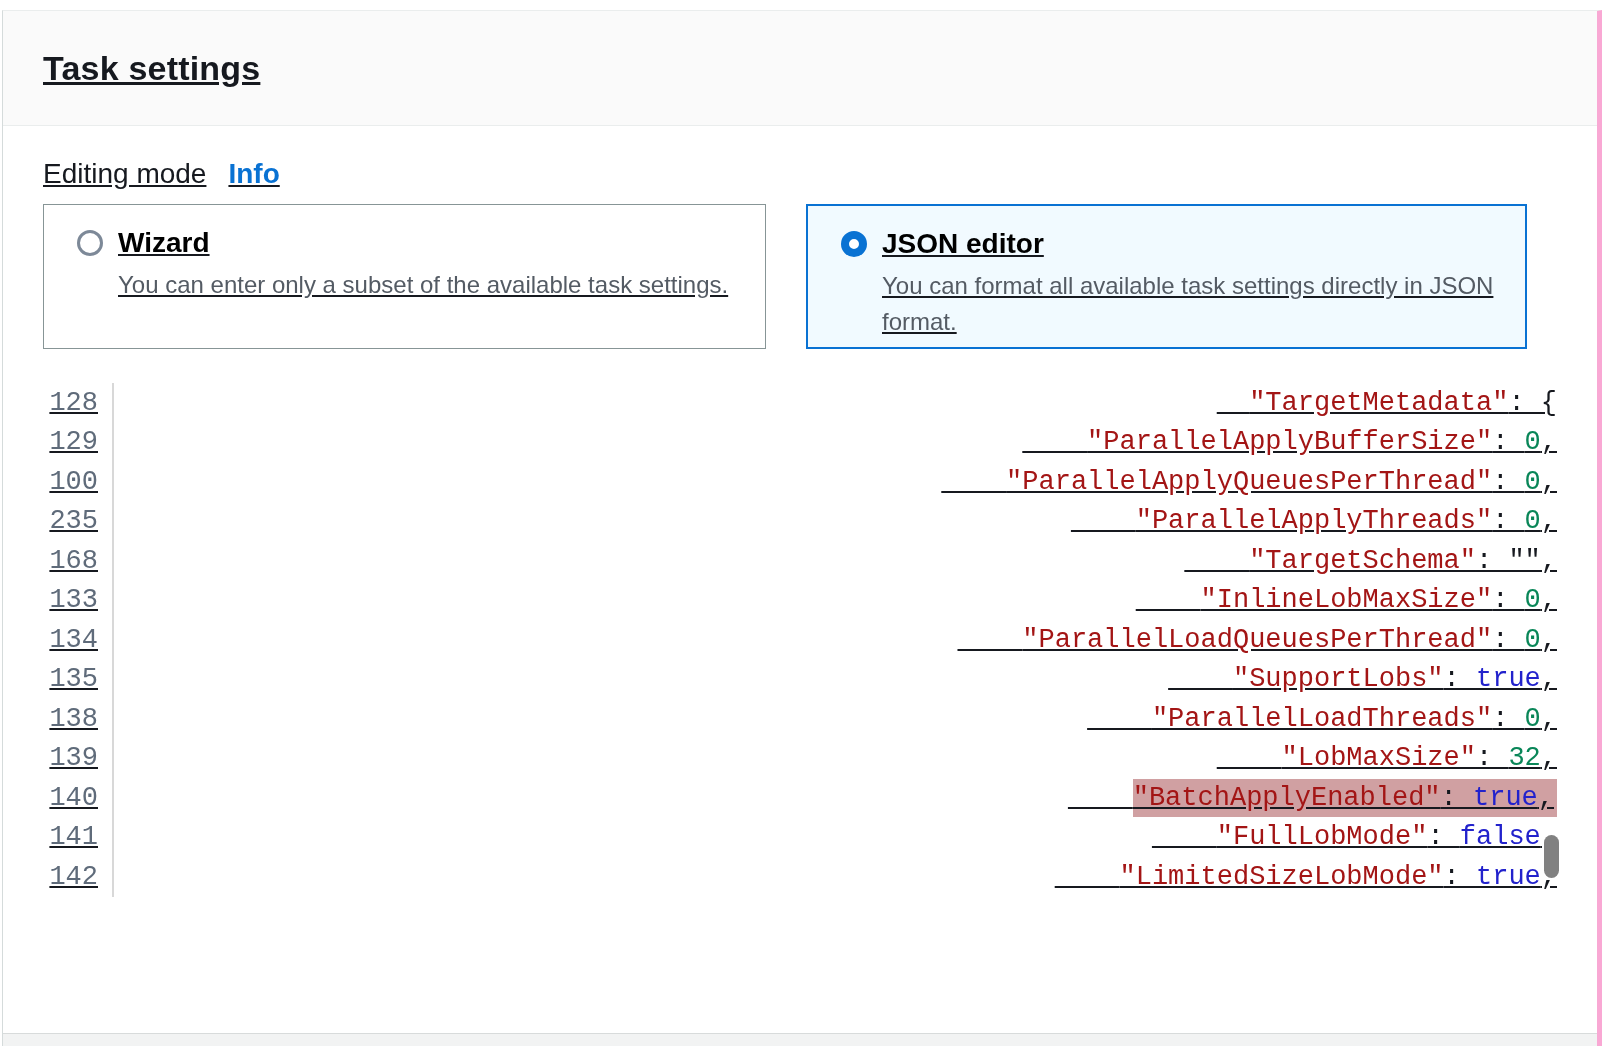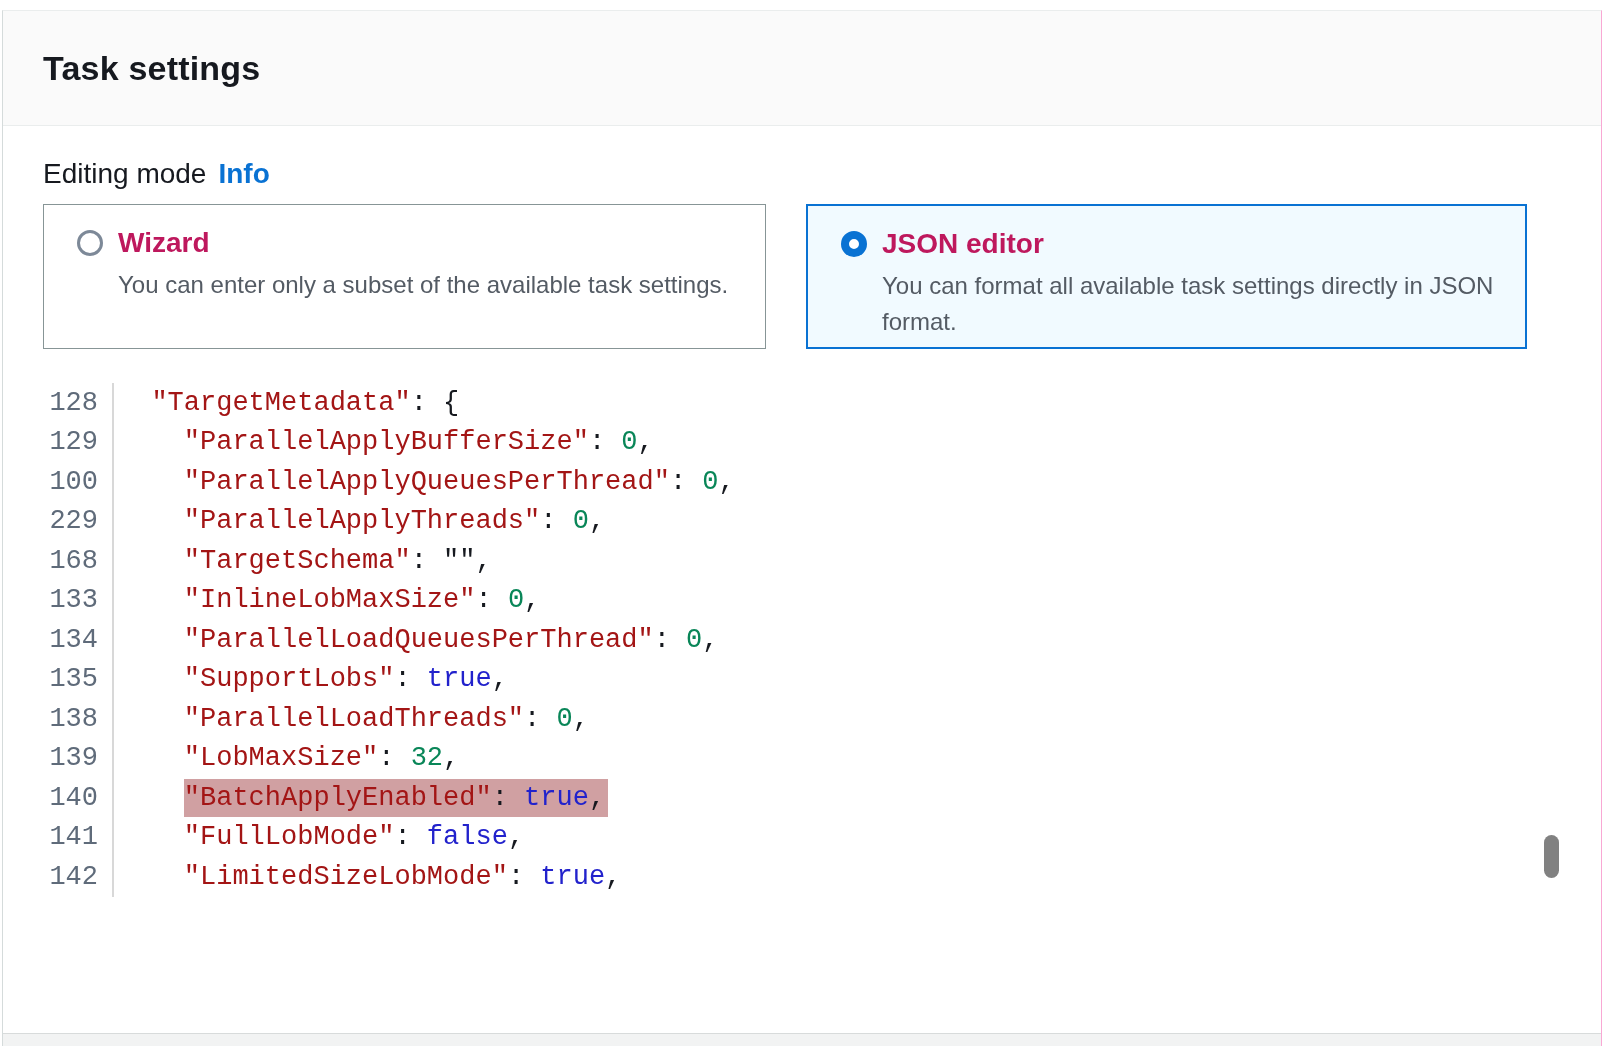--- a/index.html
+++ b/index.html
@@ -13,52 +13,52 @@
   *{box-sizing:border-box;}
   html,body{margin:0;padding:0;}
   body{
     width:1604px;height:1046px;position:relative;overflow:hidden;
     background:#ffffff;color:#16191f;
     font-family:"Liberation Sans", sans-serif;
   }
   .panel{
     position:absolute;left:2px;top:10px;width:1600px;height:1036px;
     background:#ffffff;
-    border-left:1px solid #d5dbdb;border-right:1px solid #f9a8d4;border-top:1px solid #eaeded;
+    border-left:1px solid #d5dbdb;border-right:5px solid #f9a8d4;border-top:1px solid #eaeded;text-decoration:underline;
   }
   .panel-header{
     height:115px;background:#fafafa;border-bottom:1px solid #eaeded;
     display:flex;align-items:center;padding-left:40px;
   }
   .panel-title{font-size:34px;font-weight:700;letter-spacing:.2px;}
   .panel-body{padding:0 40px;}
   .label-row{margin-top:32px;font-size:28px;display:flex;align-items:baseline;}
-  .info-link{color:var(--accent-blue);font-weight:700;margin-left:12px;text-decoration:none;cursor:pointer;}
+  .info-link{color:var(--accent-blue);font-weight:700;margin-left:22px;text-decoration:none;cursor:pointer;}
   .options{display:flex;gap:40px;margin-top:14px;}
   .option-card{
     width:723px;height:145px;background:#ffffff;
     border:1px solid #879596;padding:22px 24px 0 33px;cursor:pointer;
   }
   .option-card.selected{
     width:721px;border:2px solid var(--accent-blue);background:#f1faff;
   }
   .option-head{display:flex;align-items:center;}
   .radio{
     width:26px;height:26px;border-radius:50%;background:#ffffff;
     border:3px solid #7d8998;flex:0 0 auto;
   }
   .selected .radio{border:8px solid var(--accent-blue);}
-  .option-title{font-size:28px;font-weight:600;margin-left:15px;color:#be185d;}
+  .option-title{font-size:28px;font-weight:600;margin-left:15px;color:#000000;}
   .option-desc{
     margin:8px 0 0 41px;font-size:24px;line-height:36px;color:#545b64;max-width:640px;
   }
   .editor{
     margin-top:34px;font-family:"Liberation Mono", monospace;font-size:27px;
   }
-  .cline{display:flex;height:39.5px;align-items:center;}
+  .cline{display:flex;height:39.5px;align-items:center;justify-content:space-between;}
   .ln{
     width:71px;padding-right:14px;align-self:stretch;
     display:flex;align-items:center;justify-content:flex-end;
     border-right:2px solid #d8d8d8;color:var(--line-number-gray);
   }
   .ctext{padding-left:5px;white-space:pre;color:#16191f;}
   .tok-key{color:var(--string-red);}
   .tok-num{color:var(--number-green);}
   .tok-bool{color:var(--boolean-blue);}
   .tok-plain{color:#16191f;}
@@ -116,21 +116,21 @@
           </div>
           <div class="cline">
             <span class="ln">129</span>
             <span class="ctext"><span>    </span><span><span class="tok-key">"ParallelApplyBufferSize"</span><span class="tok-plain">: </span><span class="tok-num">0</span><span class="tok-plain">,</span></span></span>
           </div>
           <div class="cline">
             <span class="ln">100</span>
             <span class="ctext"><span>    </span><span><span class="tok-key">"ParallelApplyQueuesPerThread"</span><span class="tok-plain">: </span><span class="tok-num">0</span><span class="tok-plain">,</span></span></span>
           </div>
           <div class="cline">
-            <span class="ln">229</span>
+            <span class="ln">235</span>
             <span class="ctext"><span>    </span><span><span class="tok-key">"ParallelApplyThreads"</span><span class="tok-plain">: </span><span class="tok-num">0</span><span class="tok-plain">,</span></span></span>
           </div>
           <div class="cline">
             <span class="ln">168</span>
             <span class="ctext"><span>    </span><span><span class="tok-key">"TargetSchema"</span><span class="tok-plain">: "",</span></span></span>
           </div>
           <div class="cline">
             <span class="ln">133</span>
             <span class="ctext"><span>    </span><span><span class="tok-key">"InlineLobMaxSize"</span><span class="tok-plain">: </span><span class="tok-num">0</span><span class="tok-plain">,</span></span></span>
           </div>

